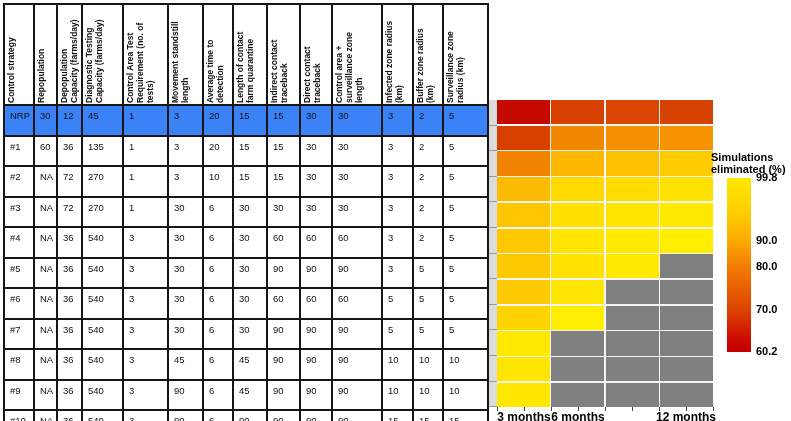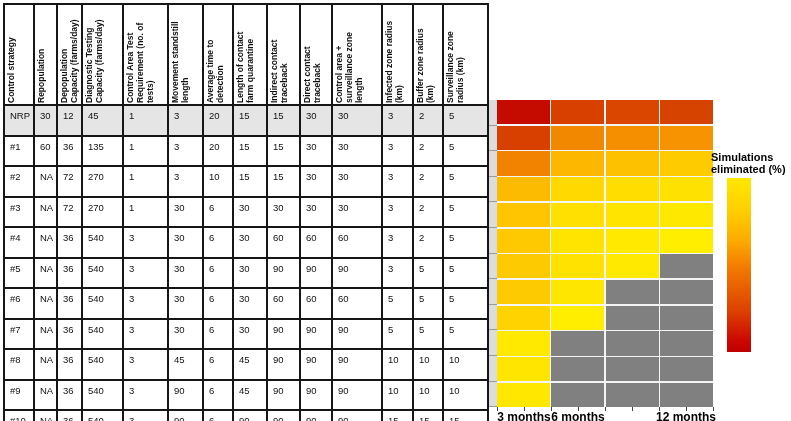--- a/index.html
+++ b/index.html
@@ -19,21 +19,21 @@
   }
   .vh {
     display:block; writing-mode:vertical-rl; transform:rotate(180deg);
     font-weight:bold; font-size:8.5px; line-height:1.18; height:92px;
     text-align:left; white-space:normal;
   }
   table.params td {
     height:24.5px; font-size:9.5px; vertical-align:top;
     padding:4px 0 0 5px; background:#fff;
   }
-  table.params tr.hl td { background:#e5e5e5;margin-left:12px; }
+  table.params tr.hl td { background:#3b82f6;margin-left:12px; }
 
   
   .yticks {
     position:absolute; left:489px; top:100px; width:8px; height:307px;
     background-color:#dcdcdc;
     background-image:repeating-linear-gradient(to bottom, transparent 0, transparent 24.6px, #9a9a9a 24.6px, #9a9a9a 25.6px);
   }
   .hm-grid {
     position:absolute; left:497px; top:100px; width:216px; height:307px;
     display:grid; grid-template-columns:repeat(4,1fr); grid-template-rows:repeat(12,1fr);
@@ -361,14 +361,21 @@
   <div class="xticks"></div>
   <div class="xlabels">
       <div class="xlab" style="left: 27px;">3 months</div>
       <div class="xlab" style="left: 81px;">6 months</div>
       <div class="xlab" style="left: 135px; margin-top: 36px;">9 months</div>
       <div class="xlab" style="left: 189px; text-align: right;">12 months</div>
     </div>
 
   <div class="legend-title">Simulations eliminated (%)</div>
   <div class="legend-bar" style="background: linear-gradient(rgb(255, 232, 0) 0%, rgb(255, 208, 0) 18%, rgb(252, 171, 0) 36%, rgb(243, 124, 0) 51%, rgb(221, 66, 0) 76%, rgb(203, 6, 0) 94%, rgb(192, 0, 0) 100%);"></div>
+  <div class="legend-ticks">
+      <div class="ltick" style="top: -7px;">99.8</div>
+      <div class="ltick" style="top: 55.64px;">90.0</div>
+      <div class="ltick" style="top: 81.74px;">80.0</div>
+      <div class="ltick" style="top: 125.24px;">70.0</div>
+      <div class="ltick" style="top: 167px;">60.2</div>
+    </div>
 
 </div>
 
 </body></html>

